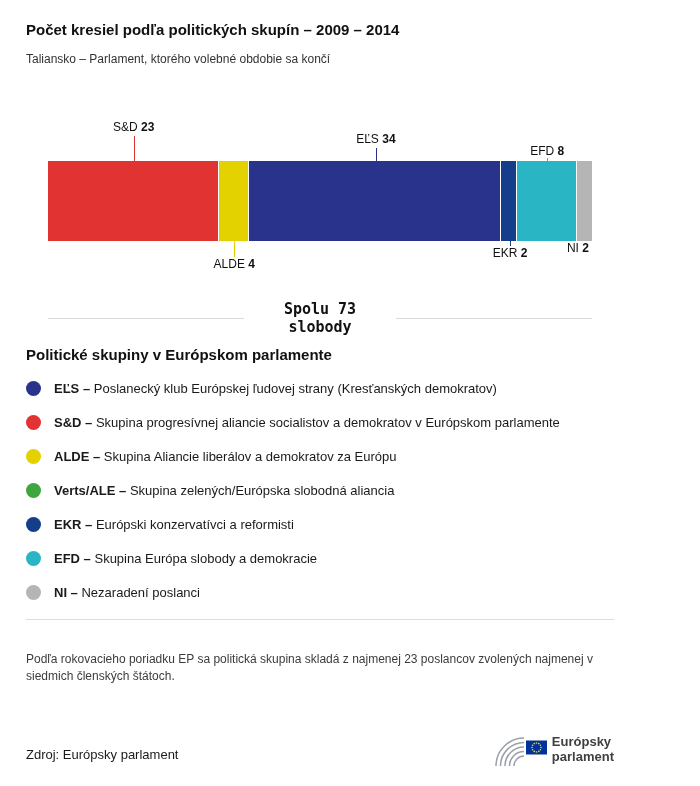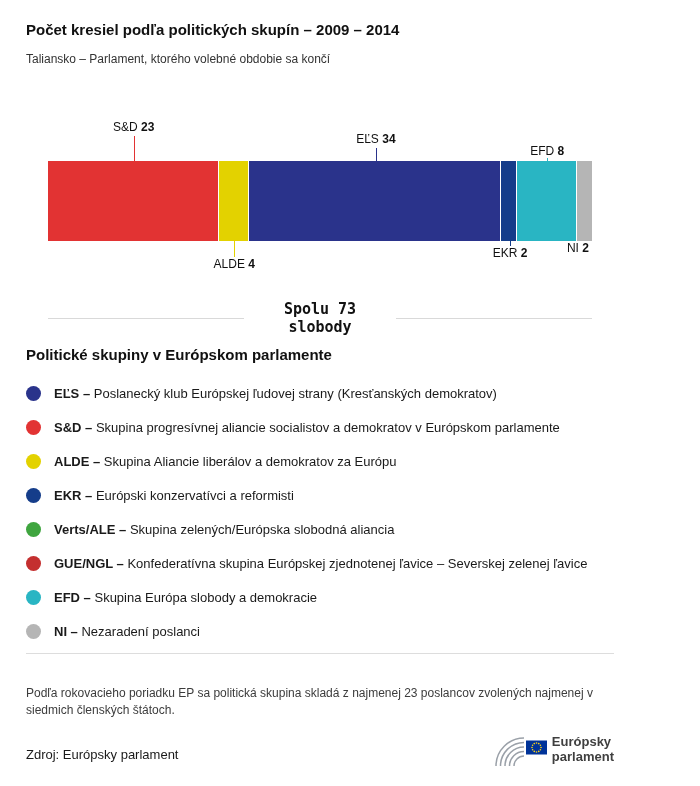--- a/index.html
+++ b/index.html
@@ -38,21 +38,21 @@
   .total-rule { flex:1; height:1px; background:#d9d9d9; }
   .total-text {
     font-family:"DejaVu Sans Mono", monospace;
     font-weight:bold; font-size:15px; line-height:18px;
     text-align:center; color:#111; min-width:120px;
   }
 
   
   .legend { padding:10px 26px 0; }
   .legend-heading { font-size:15px; font-weight:bold; color:#111; margin-bottom:18px; }
-  .legend-item { display:flex; align-items:flex-end; height:20px; margin-bottom:14px; }
+  .legend-item { display:flex; align-items:flex-start; height:20px; margin-bottom:14px; }
   .dot { width:15px; height:15px; border-radius:50%; flex:0 0 15px; margin-right:13px; }
   .legend-text { font-size:13px; color:#1a1a1a; white-space:nowrap; }
   .legend-text b { font-weight:bold; }
 
   
   .footnote-wrap { margin:10px 26px 0; border-top:1px solid #ddd; padding-top:31px; }
   .footnote { font-size:12px; color:#3c3c3c; line-height:17px; max-width:648px; }
 
   
   .bottom-row {
@@ -116,30 +116,26 @@
         </div>
         <div class="legend-item">
           <span class="dot" style="background: rgb(226, 51, 51);"></span>
           <span class="legend-text"><b>S&amp;D – </b>Skupina progresívnej aliancie socialistov a demokratov v Európskom parlamente</span>
         </div>
         <div class="legend-item">
           <span class="dot" style="background: rgb(227, 210, 0);"></span>
           <span class="legend-text"><b>ALDE – </b>Skupina Aliancie liberálov a demokratov za Európu</span>
         </div>
         <div class="legend-item">
-          <span class="dot" style="background: rgb(21, 61, 138);"></span>
-          <span class="legend-text"><b>EKR – </b>Európski konzervatívci a reformisti</span>
-        </div>
-        <div class="legend-item">
           <span class="dot" style="background: rgb(63, 165, 63);"></span>
           <span class="legend-text"><b>Verts/ALE – </b>Skupina zelených/Európska slobodná aliancia</span>
         </div>
         <div class="legend-item">
-          <span class="dot" style="background: rgb(196, 47, 47);"></span>
-          <span class="legend-text"><b>GUE/NGL – </b>Konfederatívna skupina Európskej zjednotenej ľavice – Severskej zelenej ľavice</span>
+          <span class="dot" style="background: rgb(21, 61, 138);"></span>
+          <span class="legend-text"><b>EKR – </b>Európski konzervatívci a reformisti</span>
         </div>
         <div class="legend-item">
           <span class="dot" style="background: rgb(41, 181, 195);"></span>
           <span class="legend-text"><b>EFD – </b>Skupina Európa slobody a demokracie</span>
         </div>
         <div class="legend-item">
           <span class="dot" style="background: rgb(181, 181, 181);"></span>
           <span class="legend-text"><b>NI – </b>Nezaradení poslanci</span>
         </div>
       </div>

